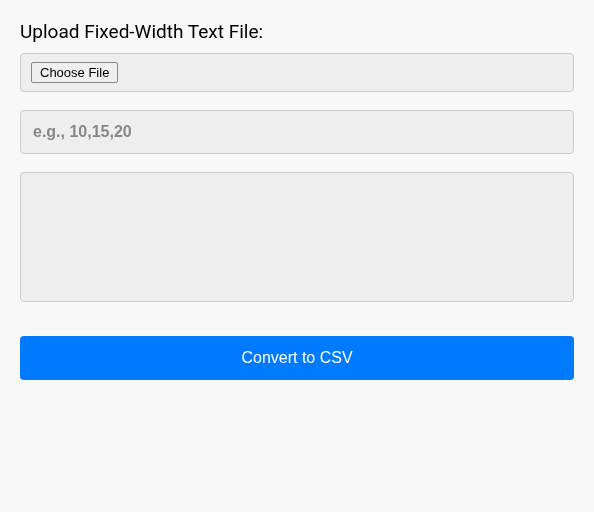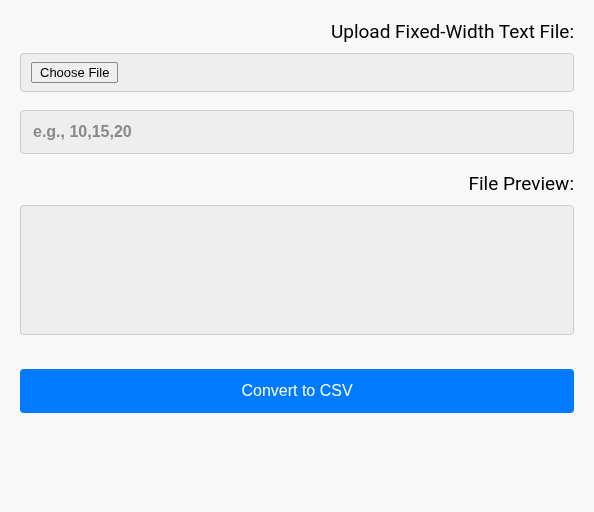--- a/index.html
+++ b/index.html
@@ -15,21 +15,20 @@
       height: 512px;
     }
     .form-group {
       margin-bottom: 18px;
     }
     .label {
       font-size: 19px;
       color: #000;
       margin-bottom: 10px;
       display: block;
-      text-align: right;
     }
     .file-input-row {
       background: #eeeeee;
       border: 1px solid #cccccc;
       border-radius: 4px;
       padding: 8px 10px;
       display: flex;
       align-items: center;
       gap: 6px;
     }
@@ -96,20 +95,19 @@
   <div class="file-input-row">
     <button class="choose-file-btn">Choose File</button>
   </div>
 </div>
 
 <div class="form-group">
   <input type="text" class="text-input" placeholder="e.g., 10,15,20" style="">
 </div>
 
 <div class="form-group">
-  <label class="label">File Preview:</label>
   <textarea class="preview-box" readonly="" style=""></textarea>
 </div>
 
 <button class="convert-btn">Convert to CSV</button>
 
 
 
 
 </body></html>

